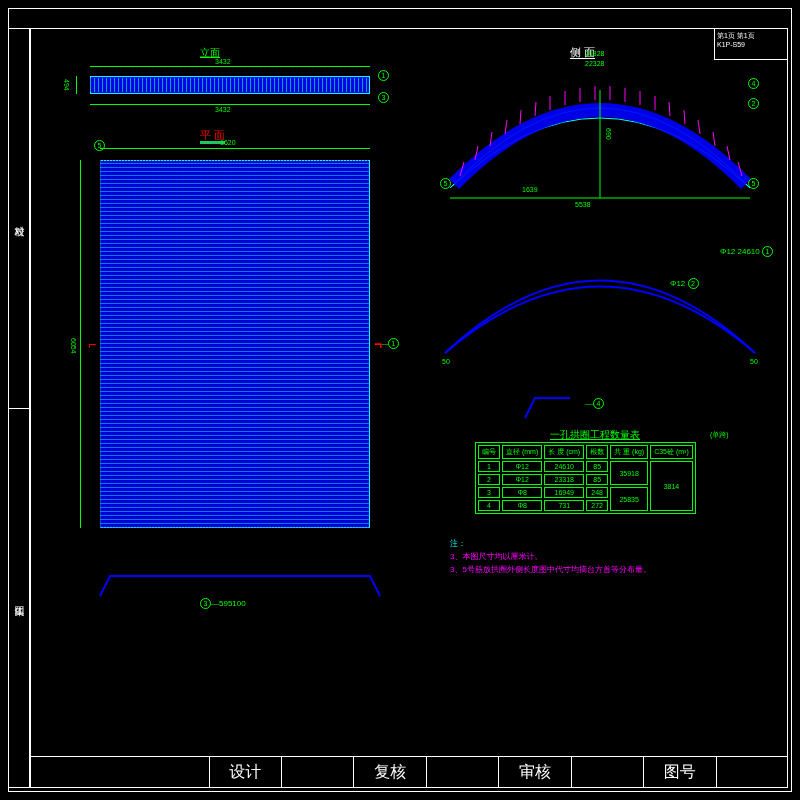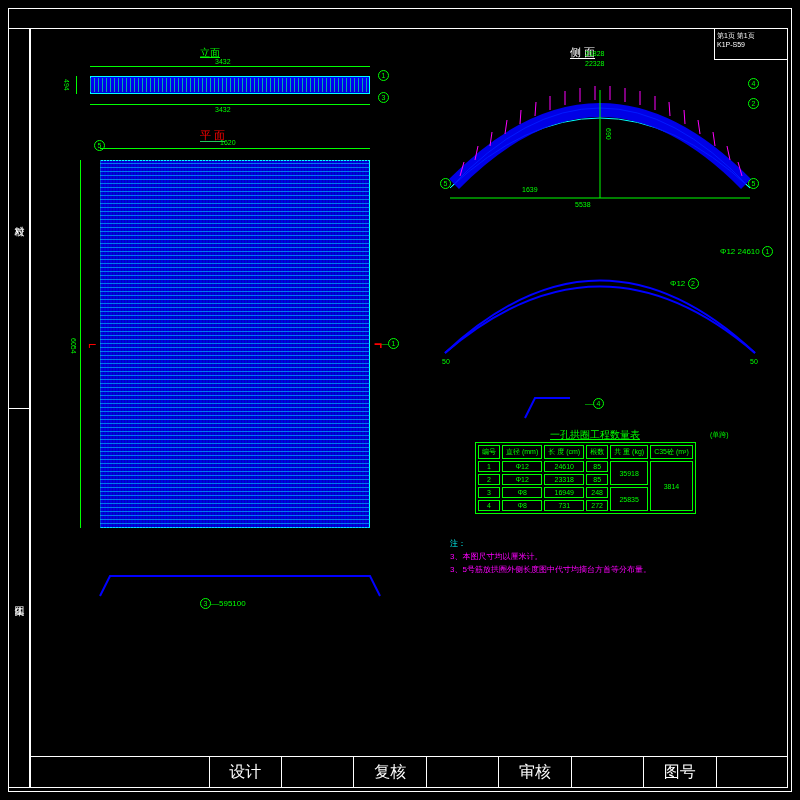--- a/index.html
+++ b/index.html
@@ -60,21 +60,21 @@
   <div style="position:absolute;left:60px;top:50px;width:280px;height:14px;background:repeating-linear-gradient(90deg,#0aa 0 1px,transparent 1px 4px)"></div>
   <div class="dbar dim-h" style="left:60px;top:38px;width:280px"></div>
   <div class="dimtxt" style="left:185px;top:30px">3432</div>
   <div class="dbar dim-h" style="left:60px;top:76px;width:280px"></div>
   <div class="dimtxt" style="left:185px;top:78px">3432</div>
   <div class="dbar dim-v" style="left:46px;top:48px;height:18px"></div>
   <div class="dimtxt" style="left:33px;top:51px;writing-mode:vertical-rl">494</div>
   <div class="callout" style="left:348px;top:42px"><span class="circle">1</span></div>
   <div class="callout" style="left:348px;top:64px"><span class="circle">3</span></div>
 
-  <div class="label red" style="left:170px;top:100px;font-size:11px"><span style="border-bottom:1px solid #22c55e">平 面</span></div>
+  <div class="label red" style="left:170px;top:100px;font-size:11px"><span style="border-bottom:3px solid #22c55e">平 面</span></div>
 
   <div class="planrect" style="left:70px;top:132px;width:270px;height:368px"></div>
   <div style="position:absolute;left:70px;top:132px;width:270px;height:368px;background:repeating-linear-gradient(0deg,rgba(0,200,255,.6) 0 1px,transparent 1px 4px),repeating-linear-gradient(90deg,rgba(0,0,180,.7) 0 1px,transparent 1px 3px)"></div>
   <div class="dbar dim-h" style="left:70px;top:120px;width:270px"></div>
   <div class="dimtxt" style="left:190px;top:111px">1620</div>
   <div class="dbar dim-v" style="left:50px;top:132px;height:368px"></div>
   <div class="dimtxt" style="left:40px;top:310px;writing-mode:vertical-rl">6054</div>
   <div class="callout" style="left:64px;top:112px"><span class="circle">5</span></div>
   <div class="callout" style="left:350px;top:310px">—<span class="circle">1</span></div>
   <div class="redmark" style="left:58px;top:308px">⌐</div>

